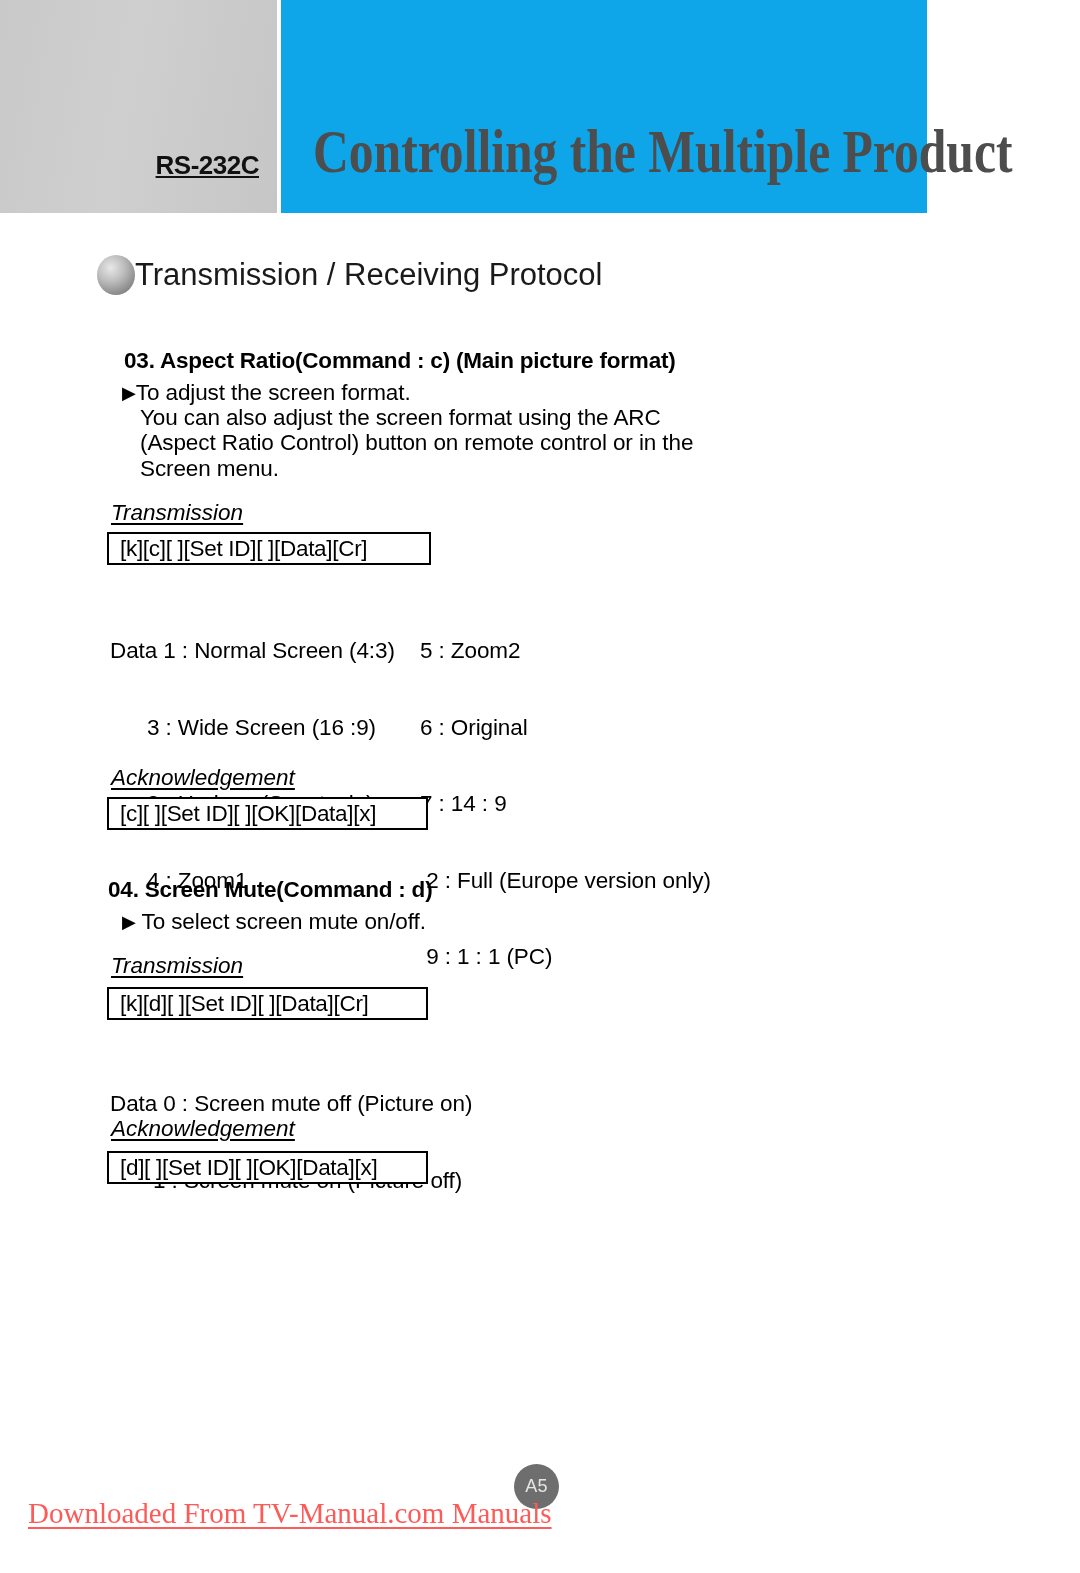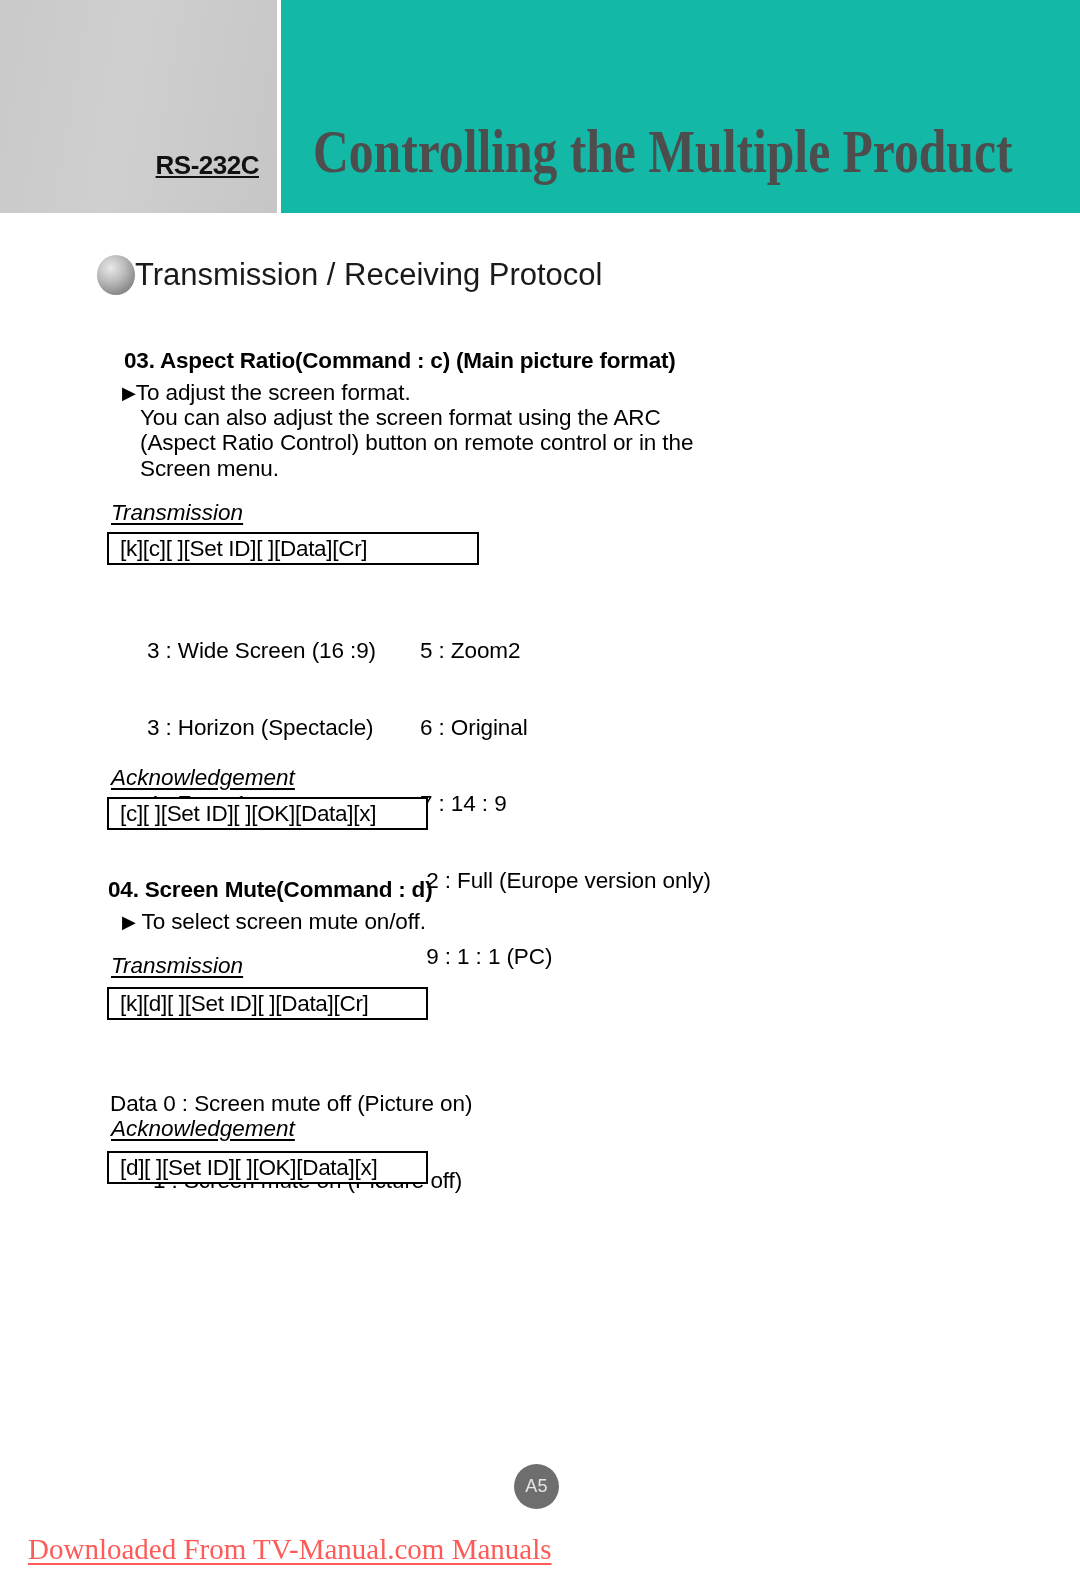--- a/index.html
+++ b/index.html
@@ -39,23 +39,23 @@
     font-weight: bold;
     letter-spacing: -0.5px;
     color: #111111;
     white-space: nowrap;
     text-decoration: underline;
   }
   .header-right {
     position: absolute;
     top: 0;
     left: 281px;
-    width: 799px;
+    width: 646px;
     height: 213px;
-    background: #14b8a6;
+    background: #0ea5e9;
   }
   .header-title {
     position: absolute;
     left: 32px;
     top: 120px;
     font-family: "Liberation Serif", serif;
     font-weight: bold;
     font-size: 62px;
     line-height: 62px;
     color: #4d4d4d;
@@ -161,21 +161,20 @@
   .watermark {
     position: absolute;
     left: 28px;
     top: 1497px;
     font-family: "Liberation Serif", serif;
     font-size: 29px;
     color: #fc5b58;
     text-decoration: underline;
     text-underline-offset: 4px;
     white-space: nowrap;
-    margin-top: 36px;
   }
 </style>
 </head>
 <body>
 
 <div class="header">
   <div class="header-left">
     <div class="header-left-label">RS-232C</div>
   </div>
   <div class="header-right">
@@ -193,25 +192,26 @@
   <div class="cmd-title" style="left:108px; top:348px;margin-left:16px;">03. Aspect Ratio(Command : c) (Main picture format)</div>
 
   <div class="para" style="left:122px; top:374px;"><span class="tri">▶</span><span>To adjust the screen format.</span></div>
 
   <div class="para" style="left:140px; top:399px;">You can also adjust the screen format using the ARC</div>
   <div class="para" style="left:140px; top:424px;">(Aspect Ratio Control) button on remote control or in the</div>
   <div class="para" style="left:140px; top:450px;">Screen menu.</div>
 
   <div class="label-ital" style="left:111px; top:500px;">Transmission</div>
 
-  <div class="codebox" style="left:107px; top:532px; width:372px; height:33px;">
+  <div class="codebox" style="left:107px; top:532px; width:324px; height:33px;">
     <span>[k][c][ ][Set ID][ ][Data][Cr]</span>
   </div>
 
   <div class="datalist" style="left:110px; top:587px;">
+    <div>Data 1 : Normal Screen (4:3)</div>
     <div>      3 : Wide Screen (16 :9)</div>
     <div>      3 : Horizon (Spectacle)</div>
     <div>      4 : Zoom1</div>
   </div>
 
   <div class="datalist" style="left:420px; top:587px;">
     <div>5 : Zoom2</div>
     <div>6 : Original</div>
     <div>7 : 14 : 9</div>
     <div> 2 : Full (Europe version only)</div>

